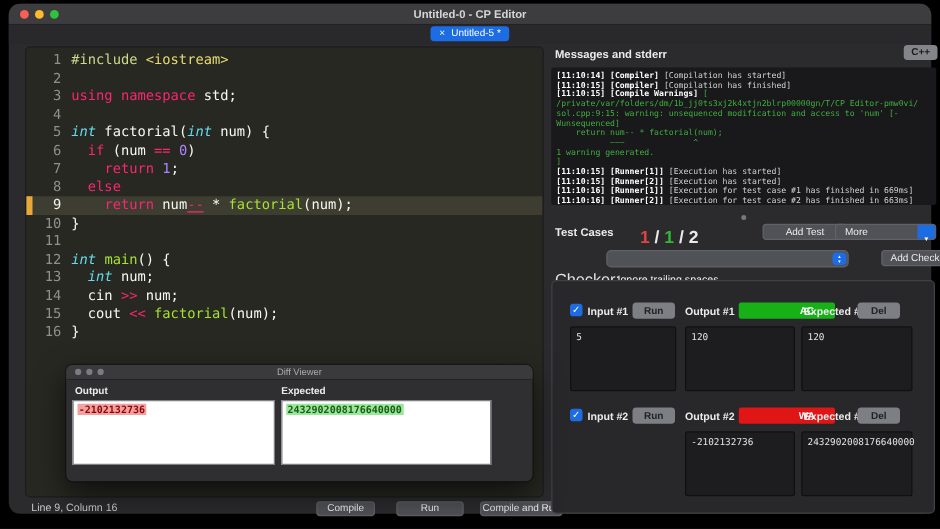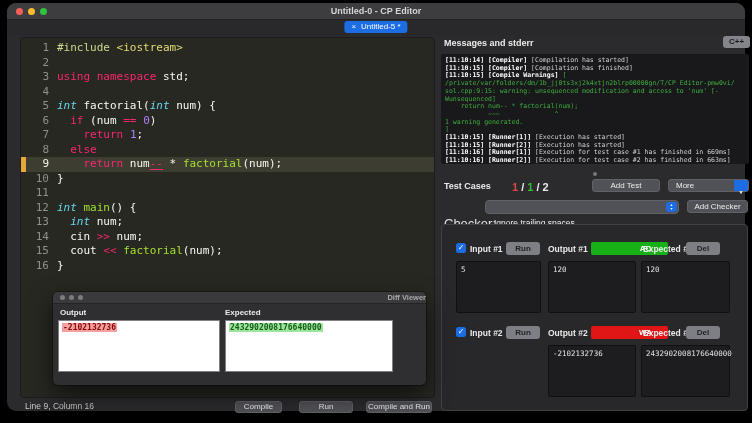--- a/index.html
+++ b/index.html
@@ -28,36 +28,36 @@
   .lmarker{position:absolute;left:0;top:0;width:5px;height:14.5px;background:#e8a838;}
   .gnum{width:28px;flex:none;text-align:right;padding-right:8px;color:#8f9089;}
   .code-line.active .gnum{color:#f4f4f0;}
   .c-d{color:#cbda8c;} .c-s{color:#e6db74;} .c-k{color:#f92672;} .c-t{color:#66d9ef;font-style:italic;}
   .c-f{color:#a6e22e;} .c-n2{color:#ae81ff;} .c-p{color:#f8f8f2;}
   .c-w{color:#f92672;text-decoration:underline;text-underline-offset:2px;}
 
   
   .line-info{position:absolute;left:18px;top:398px;font-size:8.5px;color:#c9c9c9;}
   .btn{background:#515257;border:1px solid #616267;border-radius:3px;color:#ececec;
-       font-size:8px;text-align:center;box-sizing:border-box;}
+       font-size:8px;text-align:center;box-sizing:border-box;margin-left:18px;}
   .bottom-btn{position:absolute;top:398px;height:12px;line-height:10px;}
 
   
   .msg-title{position:absolute;left:437px;top:35px;font-size:9px;font-weight:bold;color:#eaeaea;}
   .cpp-btn{position:absolute;left:716px;top:33px;width:27px;height:12px;background:#84858a;
            border-radius:3px;color:#1a1a1c;font-size:8px;font-weight:bold;text-align:center;line-height:12px;}
   .console{position:absolute;left:434px;top:51px;width:308px;height:110px;background:#19191b;
            border-radius:2px;box-sizing:border-box;padding:3px 4px;overflow:hidden;
            font-family:"DejaVu Sans Mono",monospace;font-size:6.5px;line-height:7.7px;}
   .log-line{white-space:pre-wrap;overflow-wrap:anywhere;}
   .l-b{color:#ffffff;font-weight:bold;text-align:right;} .l-m{color:#d2d2d2;} .l-g{color:#3fae3f;}
   .splitter-dot{position:absolute;left:586px;top:169px;width:4px;height:4px;border-radius:50%;background:#77777b;}
 
   .tc-title{position:absolute;left:437px;top:178px;font-size:9px;font-weight:bold;color:#eaeaea;}
-  .tc-counts{position:absolute;left:505px;top:178px;font-size:11px;font-weight:bold;color:#eaeaea;}
+  .tc-counts{position:absolute;left:505px;top:178px;font-size:14px;font-weight:bold;color:#eaeaea;}
   .cnt-fail{color:#e04444;} .cnt-pass{color:#35b835;}
   .add-test-btn{left:585px;top:176px;width:68px;height:13px;line-height:11px;position:absolute;}
   .more-select{position:absolute;left:661px;top:176px;width:81px;height:13px;background:#515257;
                border:1px solid #616267;border-radius:3px;box-sizing:border-box;}
   .more-select .lbl{position:absolute;left:7px;top:0;line-height:11px;font-size:8px;color:#ececec;}
   .dd-blue{position:absolute;right:0;top:0;bottom:0;width:14px;background:#1c6ce3;border-radius:0 2px 2px 0;
            color:#fff;text-align:center;}
   .dd-blue .chev{font-size:5px;line-height:11px;}
   .checker-label{position:absolute;left:437px;top:200px;font-size:13px;color:#e2e2e2;margin-top:13px;}
   .checker-select{position:absolute;left:478px;top:197px;width:194px;height:14px;background:#515257;
@@ -79,22 +79,22 @@
            font-weight:bold;text-align:center;line-height:13px;padding-left:32px;}
   .tc-box{position:absolute;background:#1d1d1f;border:1px solid #101011;border-radius:2px;box-sizing:border-box;
           font-family:"DejaVu Sans Mono",monospace;font-size:7.5px;color:#e4e4e4;padding:3px 4px;}
 
   
   .diff-window{position:absolute;left:53px;top:292px;width:373px;height:93px;background:#2f2f32;
                border-radius:5px;box-shadow:0 10px 24px rgba(0,0,0,.6),0 0 0 1px #1a1a1a;}
   .diff-titlebar{position:absolute;left:0;top:0;right:0;height:11px;background:#3a3a3d;
                  border-radius:5px 5px 0 0;border-bottom:1px solid #242427;}
   .d-dot{position:absolute;top:3px;width:5px;height:5px;border-radius:50%;background:#7c7c80;}
-  .diff-title{position:absolute;left:0;right:0;top:0;height:11px;line-height:12px;text-align:right;
-              font-size:7.5px;color:#aaaaaa;font-weight:bold;}
+  .diff-title{position:absolute;left:0;right:0;top:0;height:11px;line-height:12px;text-align:center;
+              font-size:7.5px;color:#aaaaaa;}
   .diff-lbl{position:absolute;top:16px;font-size:8px;font-weight:bold;color:#eaeaea;}
   .diff-pane{position:absolute;top:28px;height:52px;background:#fff;border:1px solid #808084;
              box-sizing:border-box;padding:2px 3px;font-family:"DejaVu Sans Mono",monospace;font-size:8px;font-weight:bold;}
   .hl-red{background:#f2a0a0;color:#8d0606;padding:0 1px;}
   .hl-green{background:#9de59d;color:#145f14;padding:0 1px;}
 </style>
 </head>
 <body>
 
 <div class="window">

